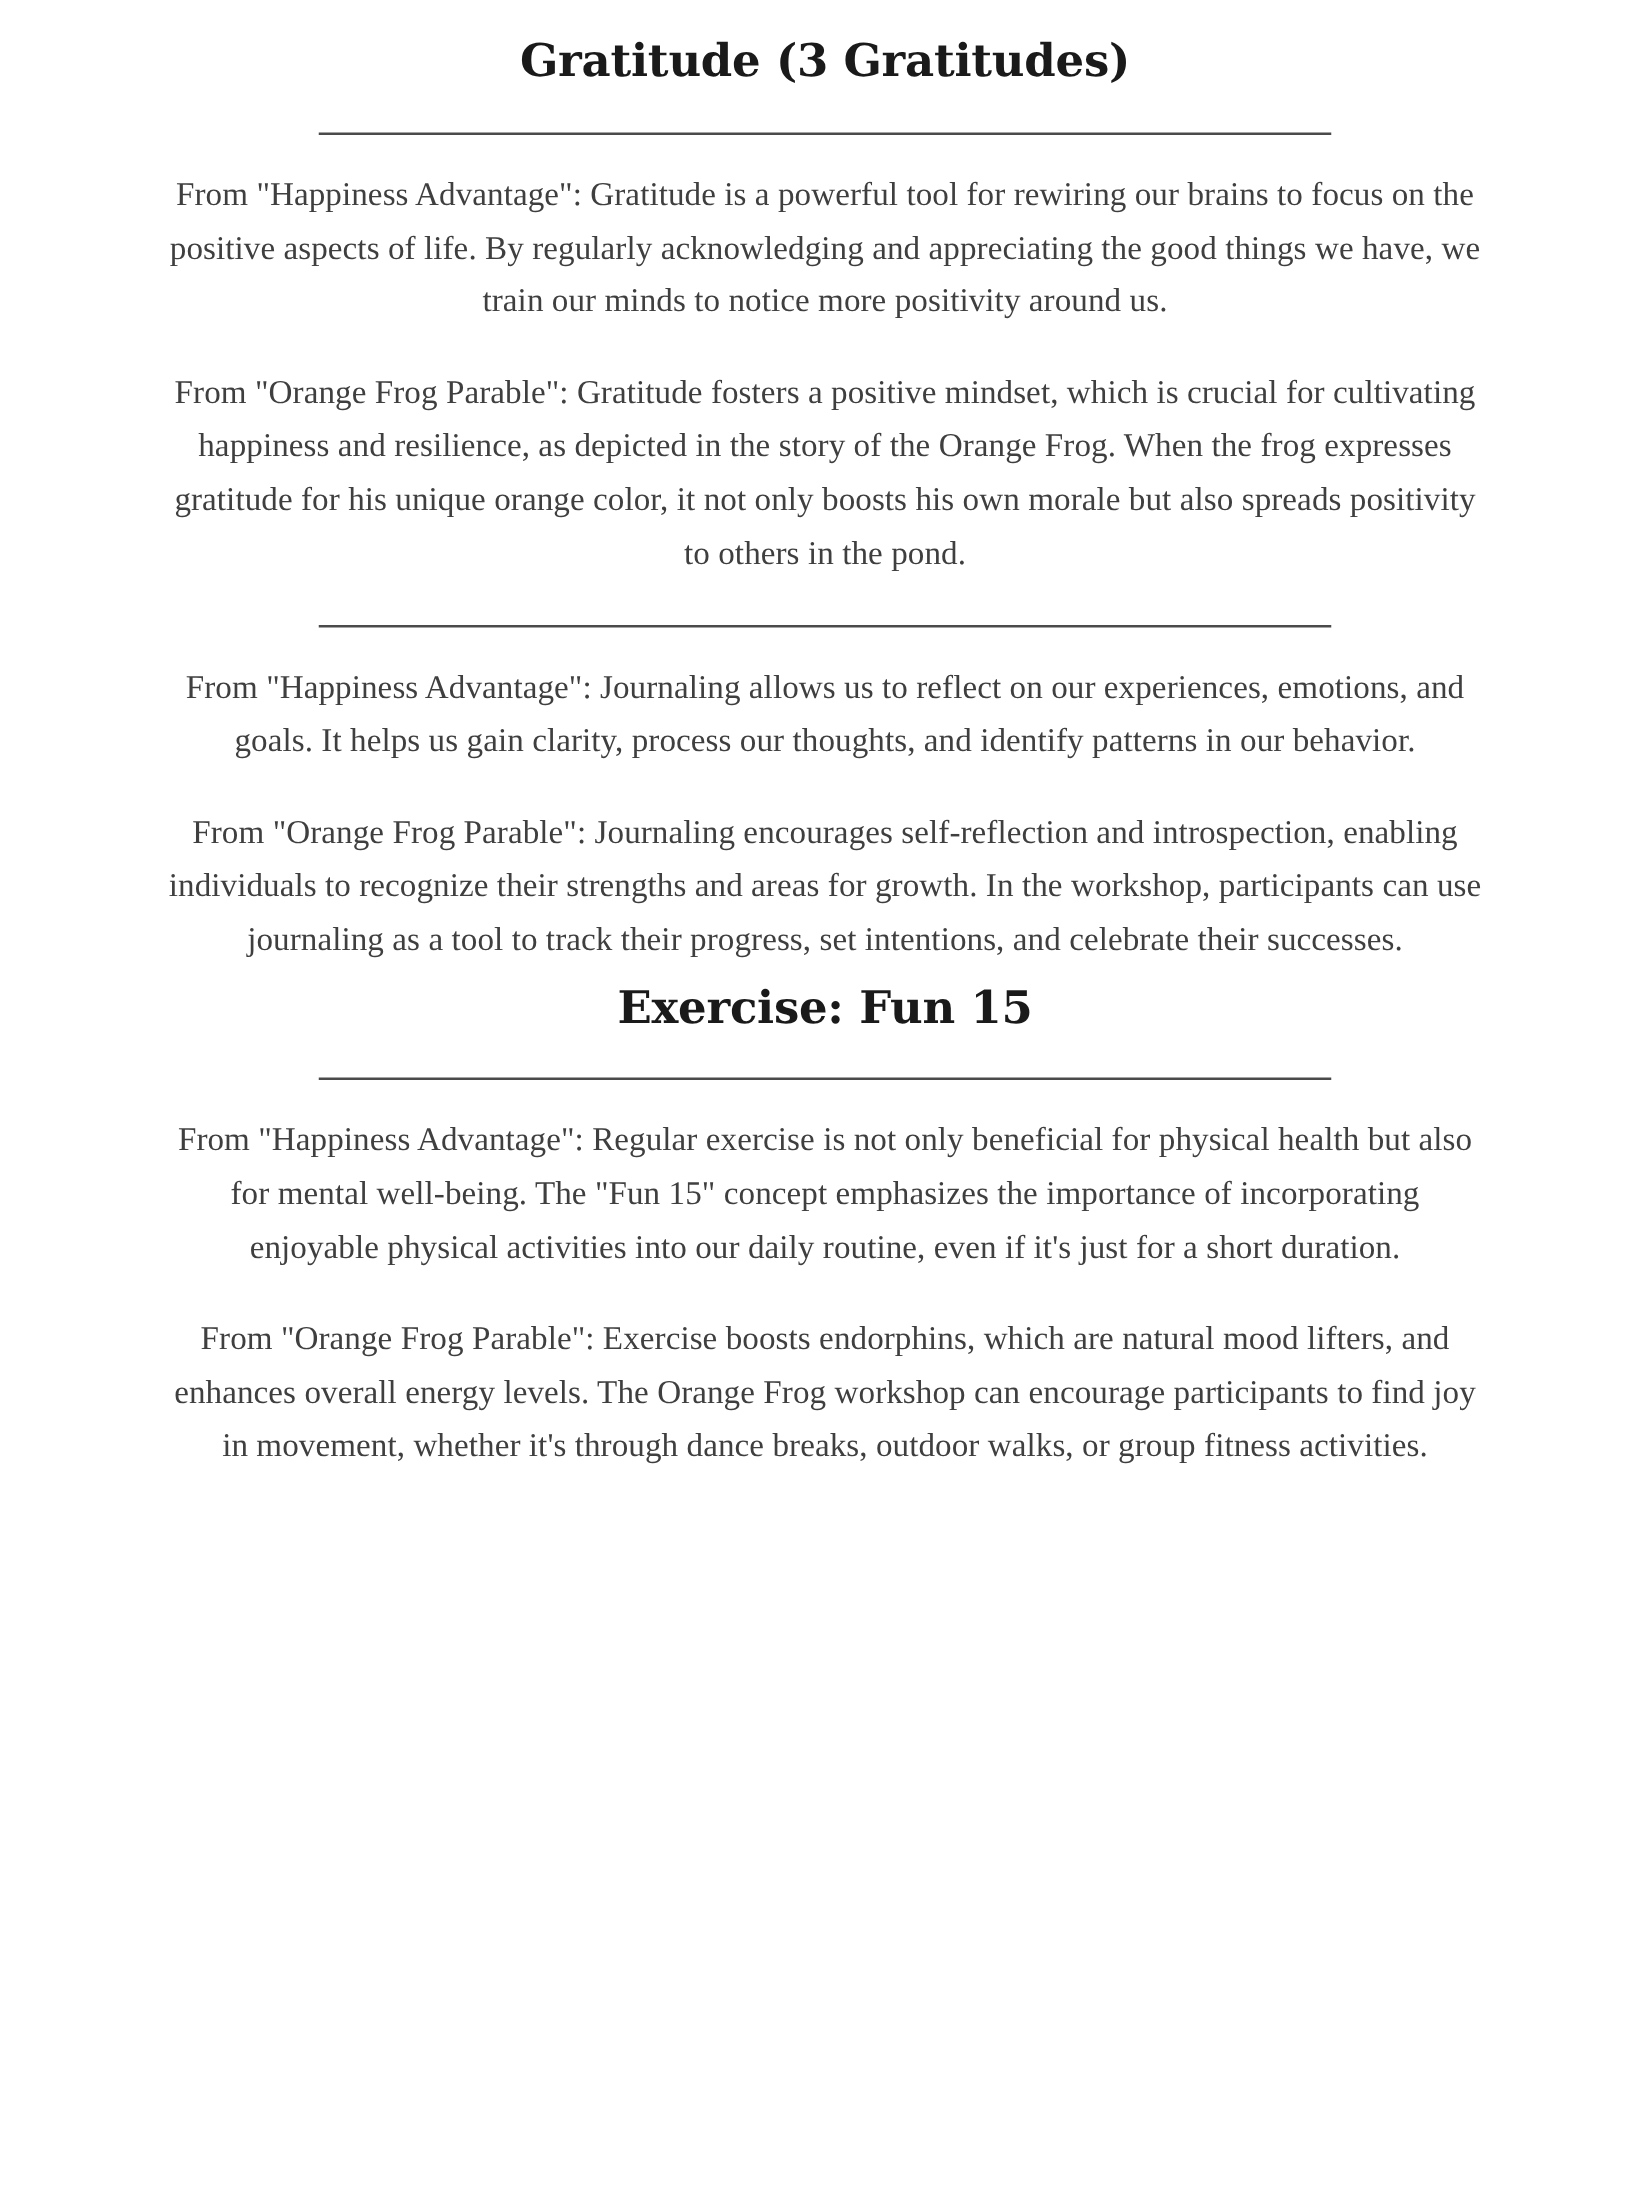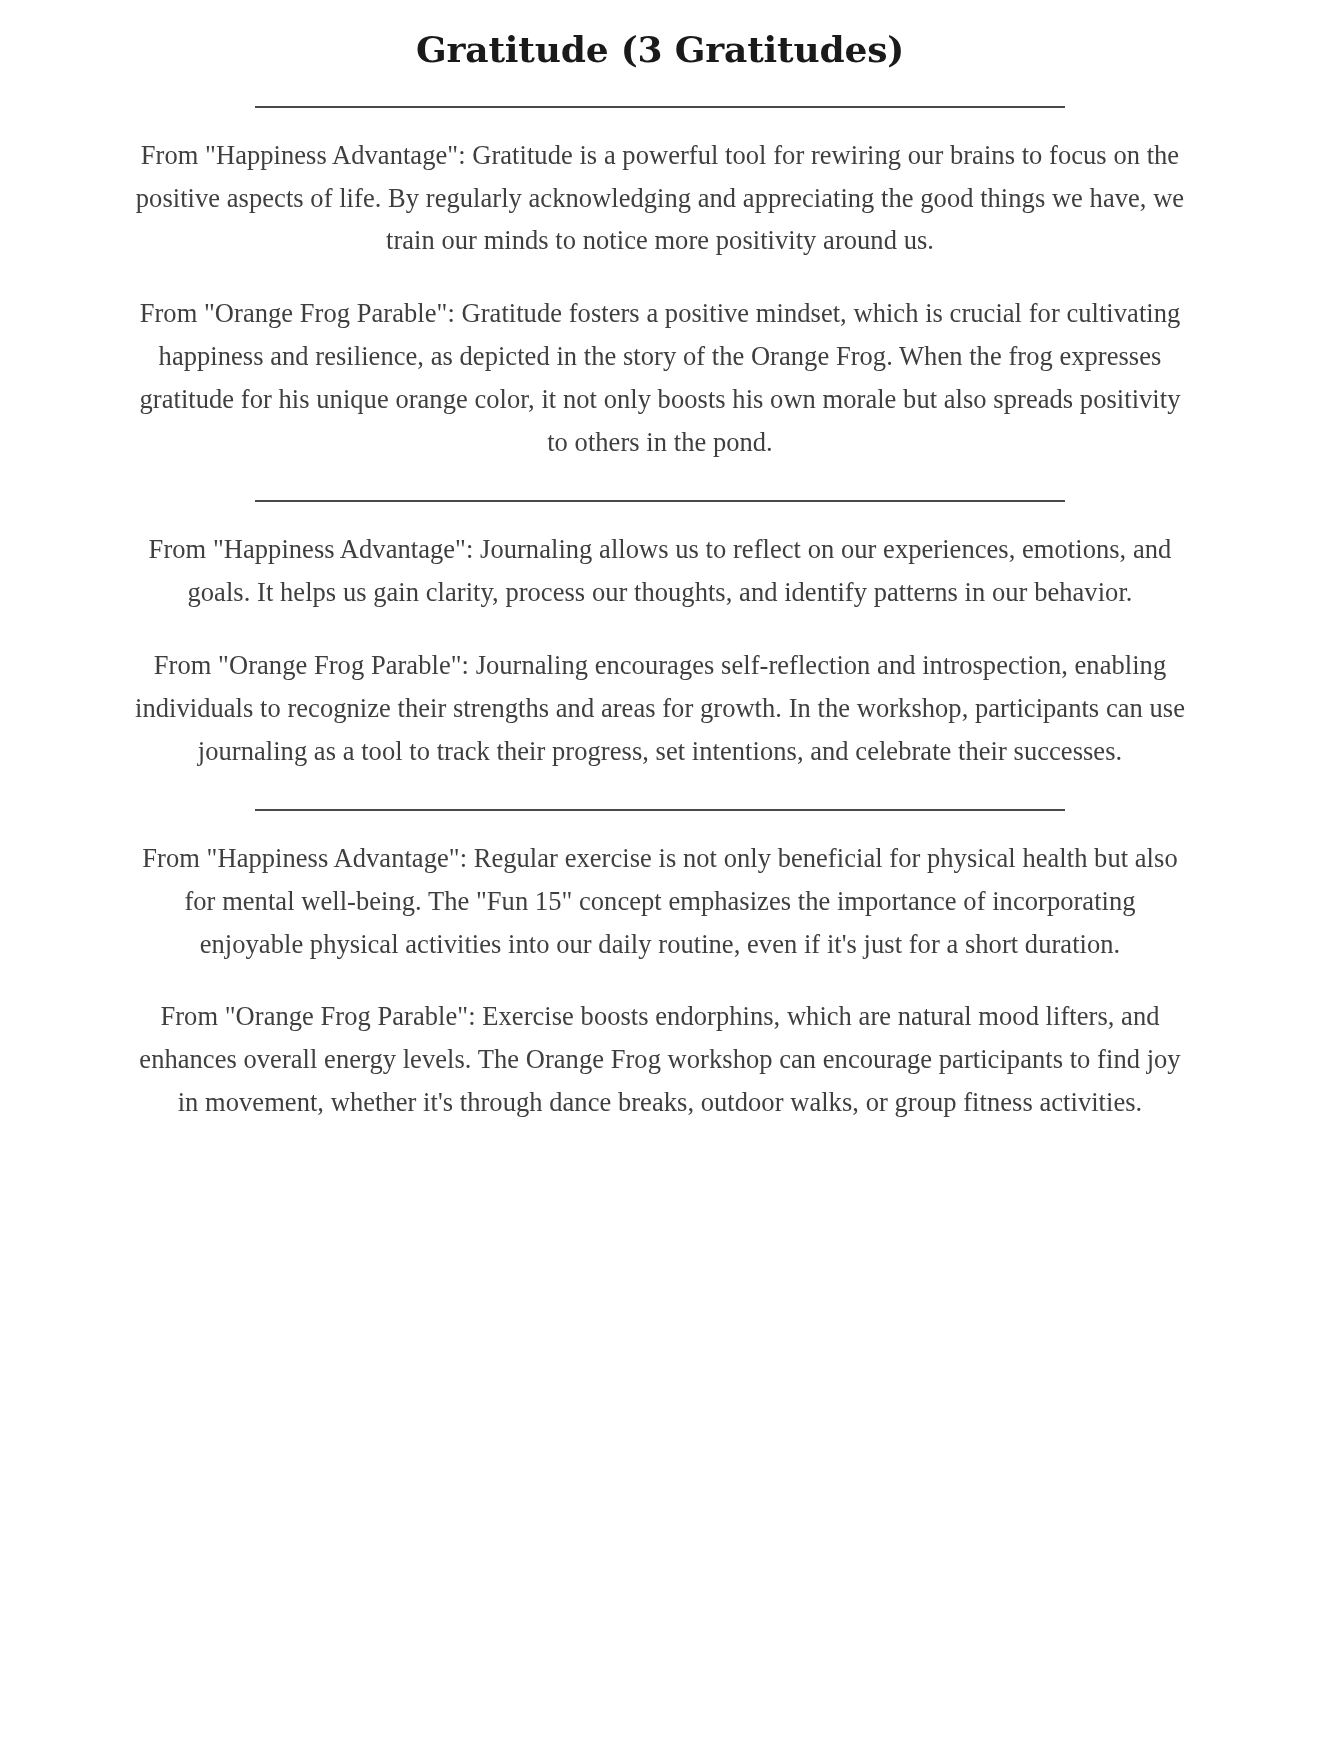--- a/index.html
+++ b/index.html
@@ -80,20 +80,21 @@
 
   <div class="section">
     <div class="rule-wrap">
       <div class="rule"></div>
     </div>
     <p class="body-text">From "Happiness Advantage": Journaling allows us to reflect on our experiences, emotions, and goals. It helps us gain clarity, process our thoughts, and identify patterns in our behavior.</p>
     <p class="body-text">From "Orange Frog Parable": Journaling encourages self-reflection and introspection, enabling individuals to recognize their strengths and areas for growth. In the workshop, participants can use journaling as a tool to track their progress, set intentions, and celebrate their successes.</p>
   </div>
 
   <div class="section">
+    <h1 class="section-title">Exercise: Fun 15</h1>
     <div class="rule-wrap">
       <div class="rule"></div>
     </div>
     <p class="body-text">From "Happiness Advantage": Regular exercise is not only beneficial for physical health but also for mental well-being. The "Fun 15" concept emphasizes the importance of incorporating enjoyable physical activities into our daily routine, even if it's just for a short duration.</p>
     <p class="body-text">From "Orange Frog Parable": Exercise boosts endorphins, which are natural mood lifters, and enhances overall energy levels. The Orange Frog workshop can encourage participants to find joy in movement, whether it's through dance breaks, outdoor walks, or group fitness activities.</p>
   </div>
 
 </div>
 
 </body></html>

